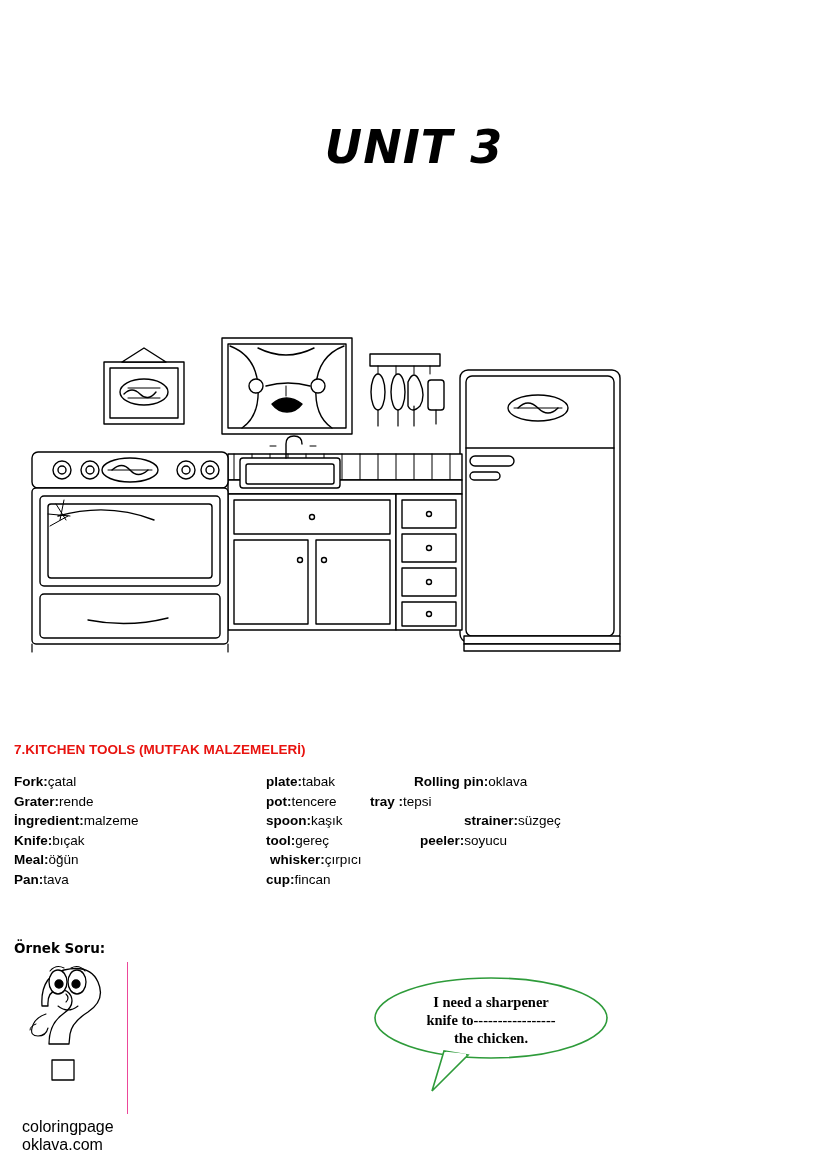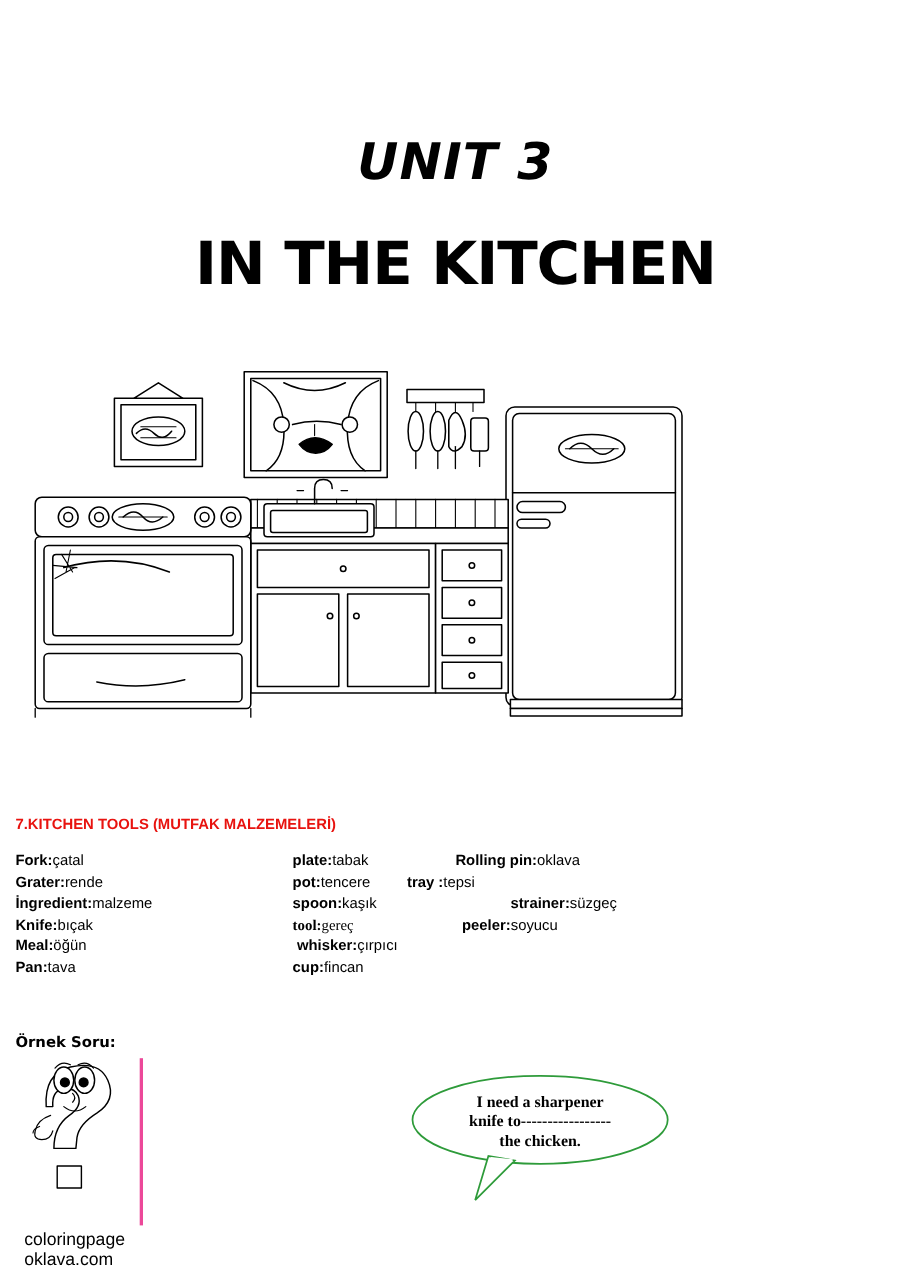--- a/index.html
+++ b/index.html
@@ -89,21 +89,21 @@
     font-size: 13.5px;
     font-weight: bold;
     font-family: "DejaVu Sans", sans-serif;
   }
   .figure-box {
     position: absolute;
     top: 962px;
     left: 22px;
     width: 105px;
     height: 152px;
-    border-right: 3px solid #ec4899;
+    border-right: 1px solid #ec4899;
   }
   .bubble {
     position: absolute;
     top: 975px;
     left: 372px;
     width: 238px;
     height: 72px;
   }
   .bubble-svg {
     position: absolute;
@@ -125,21 +125,20 @@
   .bubble-line {
     display: block;
   }
 </style>
 </head>
 <body>
 
 <div class="page">
 
   <div class="title-unit">UNIT 3</div>
-  <div class="title-main">IN THE KITCHEN</div>
 
   <div class="kitchen-illustration">
     <svg width="640" height="330" viewBox="0 0 640 330" xmlns="http://www.w3.org/2000/svg" fill="none" stroke="#000" stroke-width="1.4" stroke-linejoin="round" stroke-linecap="round">
 
       <g>
         <rect x="86" y="32" width="80" height="62" fill="#fff"></rect>
         <rect x="92" y="38" width="68" height="50" fill="#fff"></rect>
         <path d="M126 18 L104 32 L148 32 Z" fill="#fff"></path>
         <ellipse cx="126" cy="62" rx="24" ry="13" fill="#fff"></ellipse>
         <path d="M106 64 q8 -8 16 0 q8 8 16 -2"></path>
@@ -277,21 +276,21 @@
       </span>
       <span class="vcell" style="left:450px;">
         <span class="vterm">strainer:</span><span class="vdef">süzgeç</span>
       </span>
     </div>
 
     <div class="vocab-row">
       <span class="vcell" style="left:0px;">
         <span class="vterm">Knife:</span><span class="vdef">bıçak</span>
       </span>
-      <span class="vcell" style="left:252px;font-family:Liberation Serif, serif;">
+      <span class="vcell" style="left:252px;">
         <span class="vterm">tool:</span><span class="vdef">gereç</span>
       </span>
       <span class="vcell" style="left:406px;">
         <span class="vterm">peeler:</span><span class="vdef">soyucu</span>
       </span>
     </div>
 
     <div class="vocab-row">
       <span class="vcell" style="left:0px;">
         <span class="vterm">Meal:</span><span class="vdef">öğün</span>

